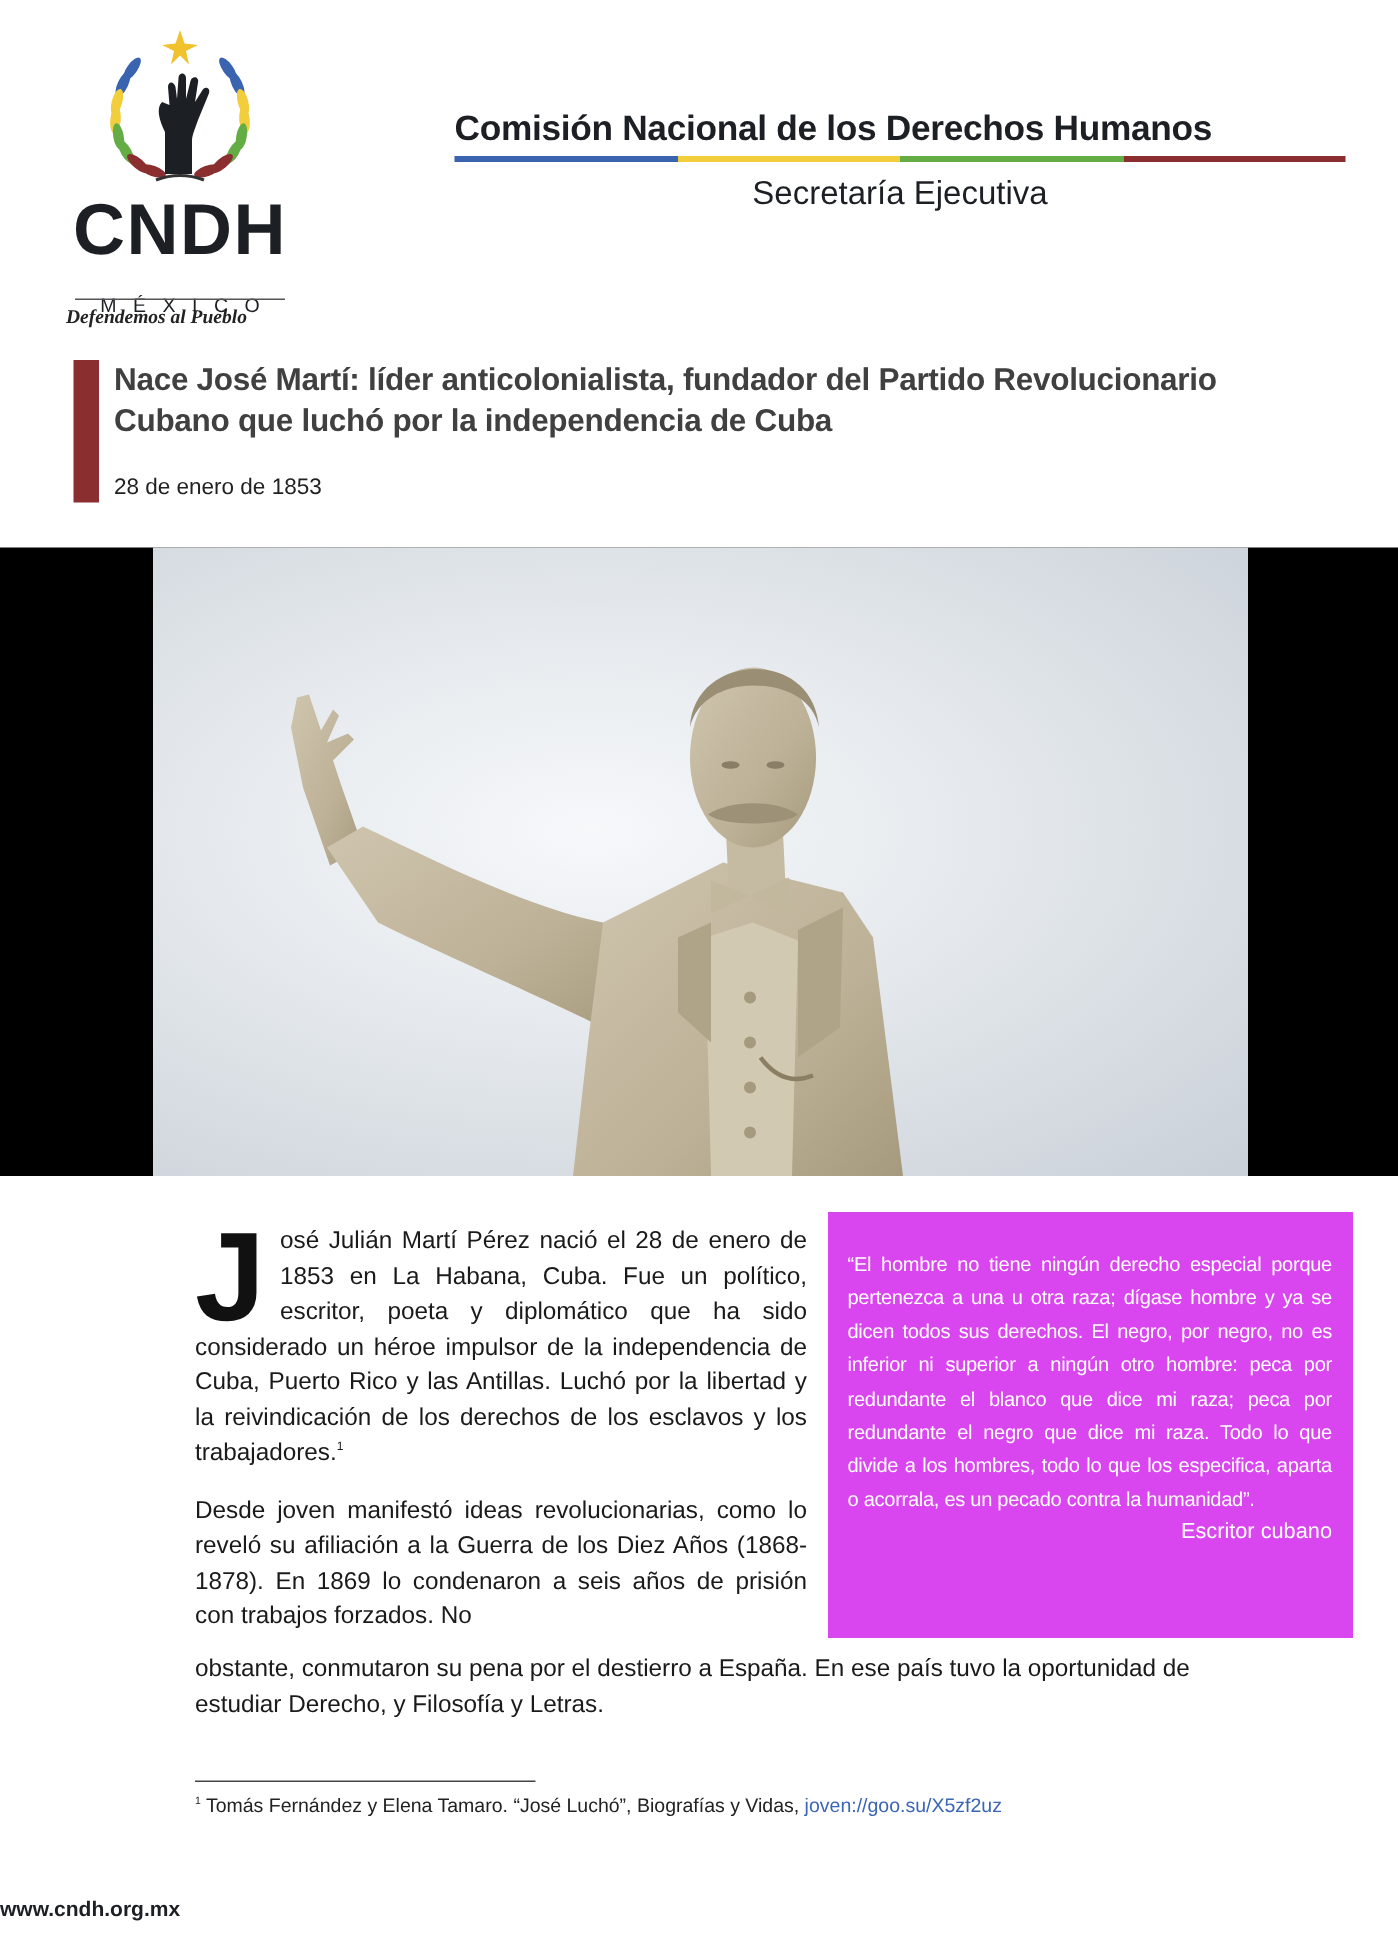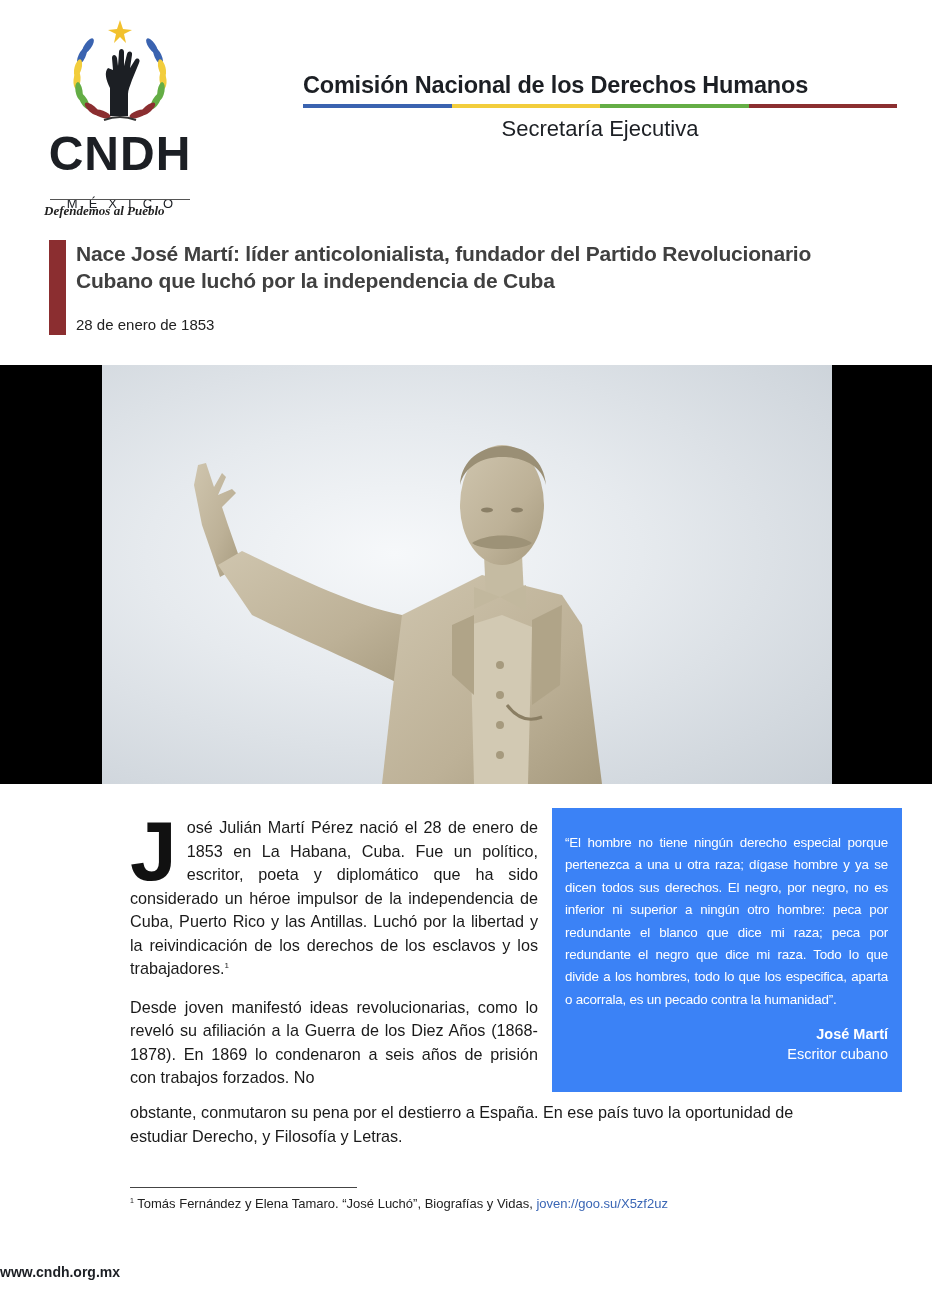--- a/index.html
+++ b/index.html
@@ -153,23 +153,22 @@
 </div>
 
 <div class="body-col">
   <p>
     <span class="dropcap">J</span><span>osé Julián Martí Pérez nació el 28 de enero de 1853 en La Habana, Cuba. Fue un político, escritor, poeta y diplomático que ha sido considerado un héroe impulsor de la independencia de Cuba, Puerto Rico y las Antillas. Luchó por la libertad y la reivindicación de los derechos de los esclavos y los trabajadores.</span><sup>1</sup>
   </p>
   <p>Desde joven manifestó ideas revolucionarias, como lo reveló su afiliación a la Guerra de los Diez Años (1868-1878). En 1869 lo condenaron a seis años de prisión con trabajos forzados. No</p>
 </div>
 <div class="full-para">obstante, conmutaron su pena por el destierro a España. En ese país tuvo la oportunidad de estudiar Derecho, y Filosofía y Letras.</div>
 
-<div class="quote-box" style="background:#3b82f6">
+<div class="quote-box" style="background:#d946ef">
   <div class="quote-text">“El hombre no tiene ningún derecho especial porque pertenezca a una u otra raza; dígase hombre y ya se dicen todos sus derechos. El negro, por negro, no es inferior ni superior a ningún otro hombre: peca por redundante el blanco que dice mi raza; peca por redundante el negro que dice mi raza. Todo lo que divide a los hombres, todo lo que los especifica, aparta o acorrala, es un pecado contra la humanidad”.</div>
-  <div class="quote-author">José Martí</div>
   <div class="quote-role">Escritor cubano</div>
 </div>
 
 <div class="fn-rule"></div>
 <div class="footnote">
   <sup>1</sup><span> Tomás Fernández y Elena Tamaro. “José Luchó”, Biografías y Vidas, </span><a style="color:#3a66b5">joven://goo.su/X5zf2uz</a>
 </div>
 <div class="site">www.cndh.org.mx</div>
 
 </body></html>

